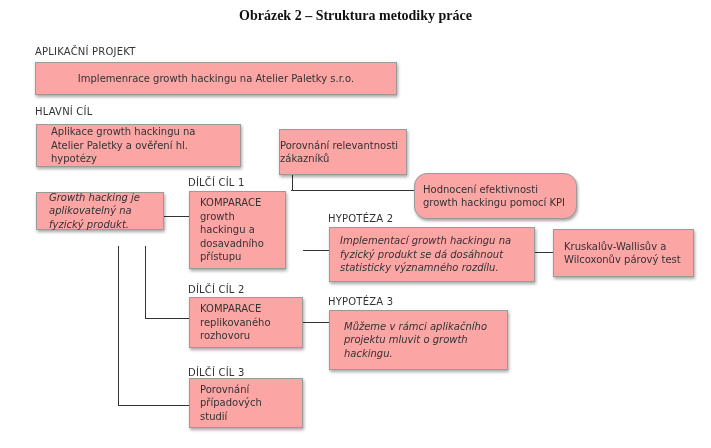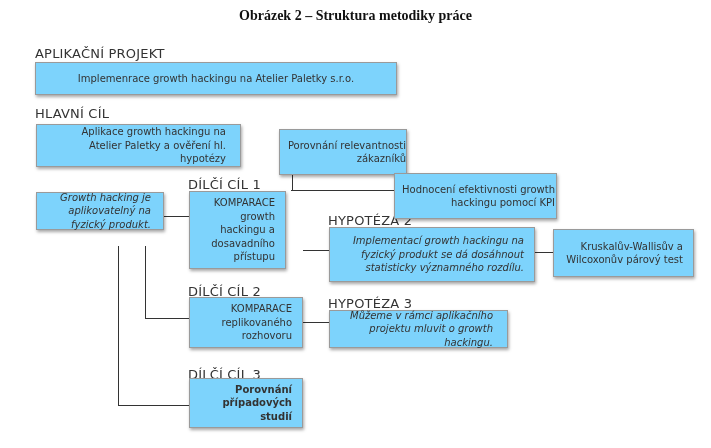--- a/index.html
+++ b/index.html
@@ -1,23 +1,23 @@
 <!DOCTYPE html>
 <html><head>
 <meta charset="utf-8">
 <style>
   html, body { margin: 0; padding: 0; background: #ffffff; }
   body { width: 711px; height: 448px; position: relative; overflow: hidden;
          font-family: "DejaVu Sans", sans-serif; color: #333; }
   .title { position: absolute; left: 0; width: 711px; top: 8px; text-align: center;
            font-family: "Liberation Serif", serif; font-weight: bold; font-size: 14px; color: #111; }
-  .label { position: absolute; font-size: 13px; letter-spacing: 0.2px; color: #333; white-space: nowrap; }
-  .box { position: absolute; background: #7dd3fc; border: 1px solid #9a9a9a;
+  .label { position: absolute; font-size: 10px; letter-spacing: 0.2px; color: #333; white-space: nowrap; }
+  .box { position: absolute; background: #fca5a5; border: 1px solid #9a9a9a;
          box-shadow: 1px 2px 3px rgba(0,0,0,0.35);
-         display: flex; align-items: center; justify-content: center; text-align: right;
+         display: flex; align-items: center; justify-content: center; text-align: left;
          font-size: 10px; line-height: 13.5px; color: #333; box-sizing: border-box; padding: 2px 6px; }
   .box.italic { font-style: italic; }
   .line { position: absolute; background: #333; }
   .h { height: 1px; }
   .v { width: 1px; }
 </style>
 </head>
 <body>
 
 <div class="title">Obrázek 2 – Struktura metodiky práce</div>
@@ -44,36 +44,36 @@
 
 <div class="box" style="left:35px; top:62px; width:362px; height:33px;">
   <span>Implemenrace growth hackingu na Atelier Paletky s.r.o.</span>
 </div>
 <div class="box" style="left:36px; top:124px; width:205px; height:43px; padding:2px 14px;">
   <span>Aplikace growth hackingu na Atelier Paletky a ověření hl. hypotézy</span>
 </div>
 <div class="box" style="left:279px; top:129px; width:128px; height:46px; padding:2px 0;">
   <span>Porovnání relevantnosti zákazníků</span>
 </div>
-<div class="box" style="left:394px; top:173px; width:163px; height:46px; padding:2px 1px;">
+<div class="box" style="left:414px; top:173px; width:163px; height:46px; padding:2px 8px;border-radius:13px;">
   <span>Hodnocení efektivnosti growth hackingu pomocí KPI</span>
 </div>
 <div class="box italic" style="left:36px; top:192px; width:128px; height:38px; padding:2px 12px;">
   <span>Growth hacking je aplikovatelný na fyzický produkt.</span>
 </div>
 <div class="box" style="left:189px; top:191px; width:97px; height:78px; padding:2px 10px;">
   <span>KOMPARACE growth hackingu a dosavadního přístupu</span>
 </div>
 <div class="box italic" style="left:329px; top:227px; width:206px; height:55px; padding:2px 10px;">
   <span>Implementací growth hackingu na fyzický produkt se dá dosáhnout statisticky významného rozdílu.</span>
 </div>
 <div class="box" style="left:553px; top:229px; width:141px; height:48px; padding:2px 10px;">
   <span>Kruskalův-Wallisův a Wilcoxonův párový test</span>
 </div>
 <div class="box" style="left:189px; top:297px; width:114px; height:51px; padding:2px 10px;">
   <span>KOMPARACE replikovaného rozhovoru</span>
 </div>
-<div class="box italic" style="left:329px; top:310px; width:179px; height:38px; padding:2px 14px;">
+<div class="box italic" style="left:329px; top:310px; width:179px; height:60px; padding:2px 14px;">
   <span>Můžeme v rámci aplikačního projektu mluvit o growth hackingu.</span>
 </div>
-<div class="box" style="left:189px; top:378px; width:114px; height:50px; padding:2px 10px;font-weight:bold;">
+<div class="box" style="left:189px; top:378px; width:114px; height:50px; padding:2px 10px;">
   <span>Porovnání případových studií</span>
 </div>
 
 </body></html>

